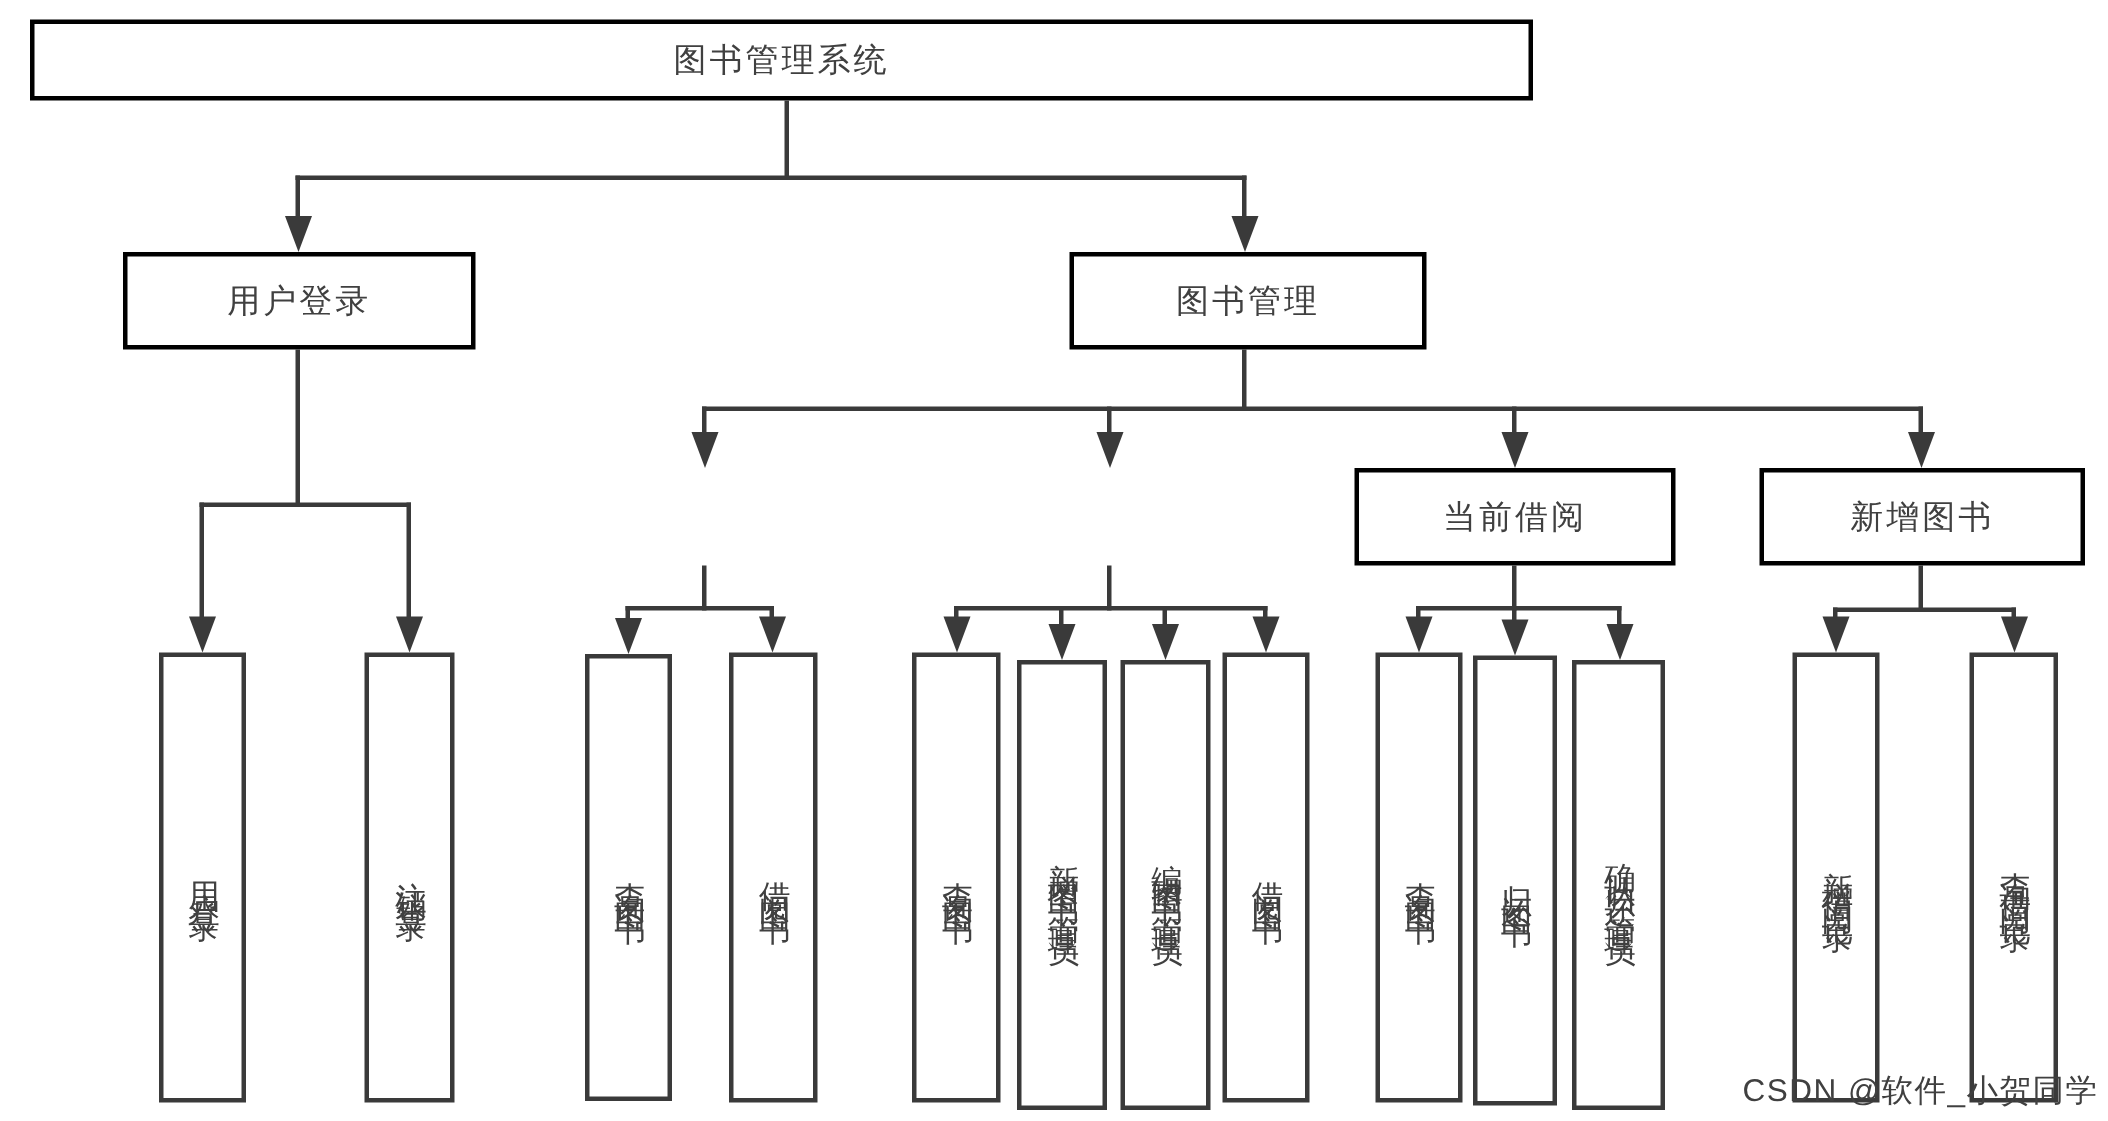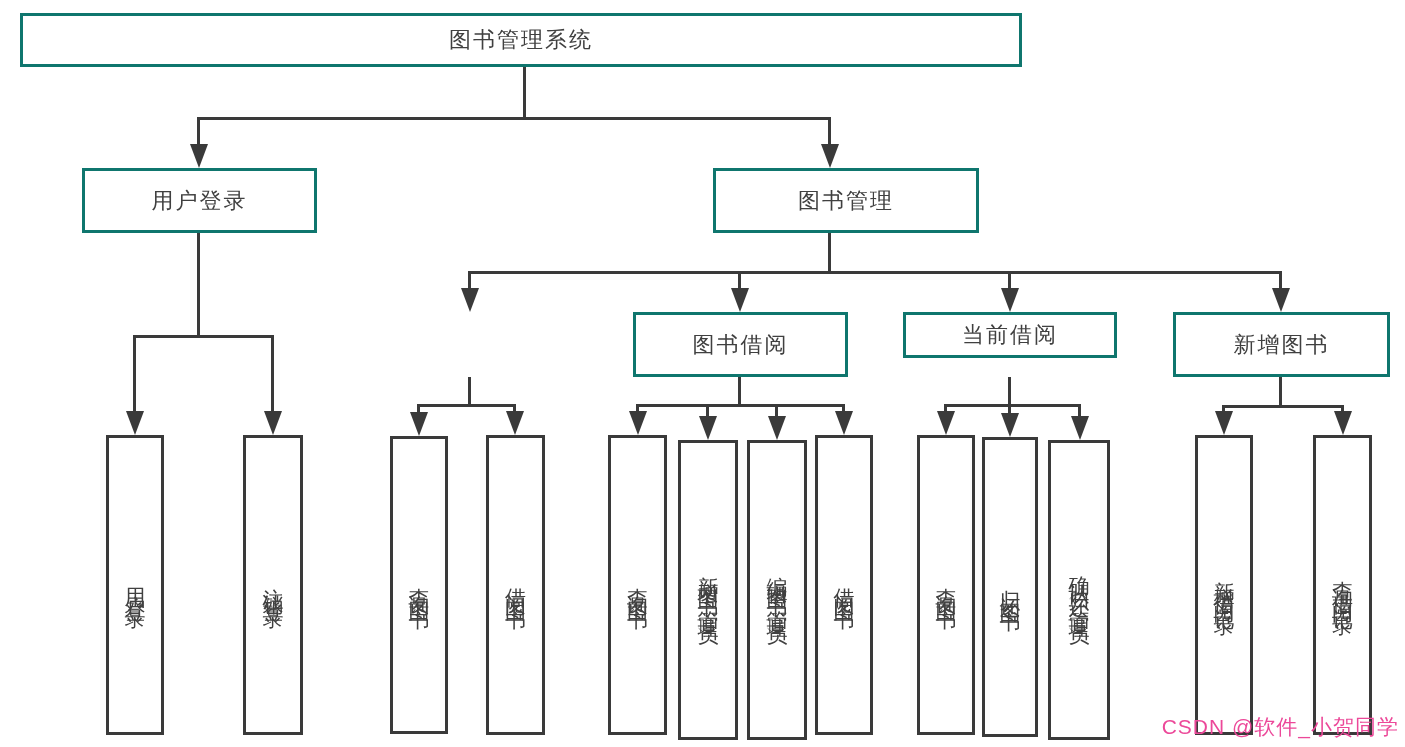--- a/index.html
+++ b/index.html
@@ -6,21 +6,21 @@
   #canvas{
     position:relative;
     width:1405px;height:747px;
     background:#fff;
     font-family:"Liberation Sans", sans-serif;
     overflow:hidden;
   }
   .node{
     position:absolute;
     box-sizing:border-box;
-    border:3px solid #0f766e;
+    border:3px solid #000000;
     background:#fff;
     display:flex;
     align-items:center;
     justify-content:center;
     font-size:22px;
     letter-spacing:2px;
     color:#404040;
   }
   .nodev{
     position:absolute;
@@ -58,24 +58,23 @@
   }
 </style>
 </head>
 <body>
 
 <div id="canvas">
 
   <div class="node" style="left:20px;   top:13px;  width:1002px; height:54px;">图书管理系统</div>
 
   <div class="node" style="left:82px;   top:168px; width:235px;  height:65px;">用户登录</div>
-  <div class="node" style="left:713px;  top:168px; width:266px;  height:65px;">图书管理</div>
+  <div class="node" style="left:713px;  top:168px; width:238px;  height:65px;">图书管理</div>
 
-  <div class="node" style="left:633px;  top:312px; width:215px;  height:65px;">图书借阅</div>
-  <div class="node" style="left:903px;  top:312px; width:214px;  height:46px;">当前借阅</div>
+  <div class="node" style="left:903px;  top:312px; width:214px;  height:65px;">当前借阅</div>
   <div class="node" style="left:1173px; top:312px; width:217px;  height:65px;">新增图书</div>
 
   <div class="nodev" style="left:106px;  top:435px; width:58px;   height:300px;">用户登录</div>
   <div class="nodev" style="left:243px;  top:435px; width:60px;   height:300px;">注销登录</div>
 
   <div class="nodev" style="left:390px;  top:436px; width:58px;   height:298px;">查询图书</div>
   <div class="nodev" style="left:486px;  top:435px; width:59px;   height:300px;">借阅图书</div>
 
   <div class="nodev" style="left:608px;  top:435px; width:59px;   height:300px;">查询图书</div>
   <div class="nodev" style="left:678px;  top:440px; width:60px;   height:300px;">新增图书（管理员）</div>
@@ -141,15 +140,15 @@
   <div class="ln" style="left:1078px; top:404px; width:3px;   height:12px;"></div>
   <div class="arw" style="left:1071px; top:416px;"></div>
 
   <div class="ln" style="left:1279px; top:377px; width:3px;   height:31px;"></div>
   <div class="ln" style="left:1222px; top:405px; width:122px; height:3px;"></div>
   <div class="ln" style="left:1222px; top:405px; width:3px;   height:9px;"></div>
   <div class="arw" style="left:1215px; top:411px;"></div>
   <div class="ln" style="left:1341px; top:405px; width:3px;   height:9px;"></div>
   <div class="arw" style="left:1334px; top:411px;"></div>
 
-  <div class="watermark" style="color: #ec4899;">CSDN @软件_小贺同学</div>
+  <div class="watermark" style="color: #404040;">CSDN @软件_小贺同学</div>
 
 </div>
 
 </body></html>

